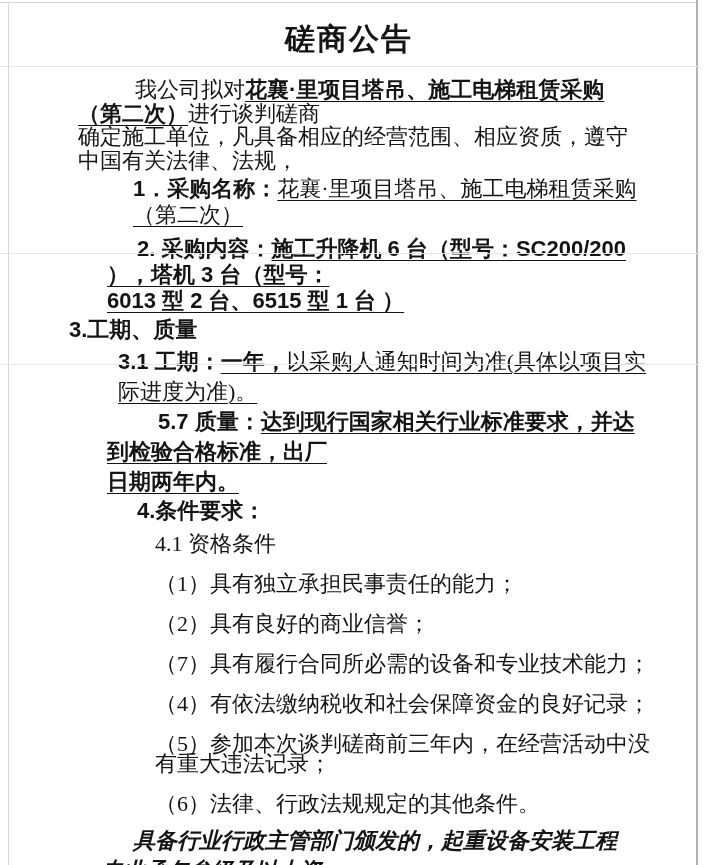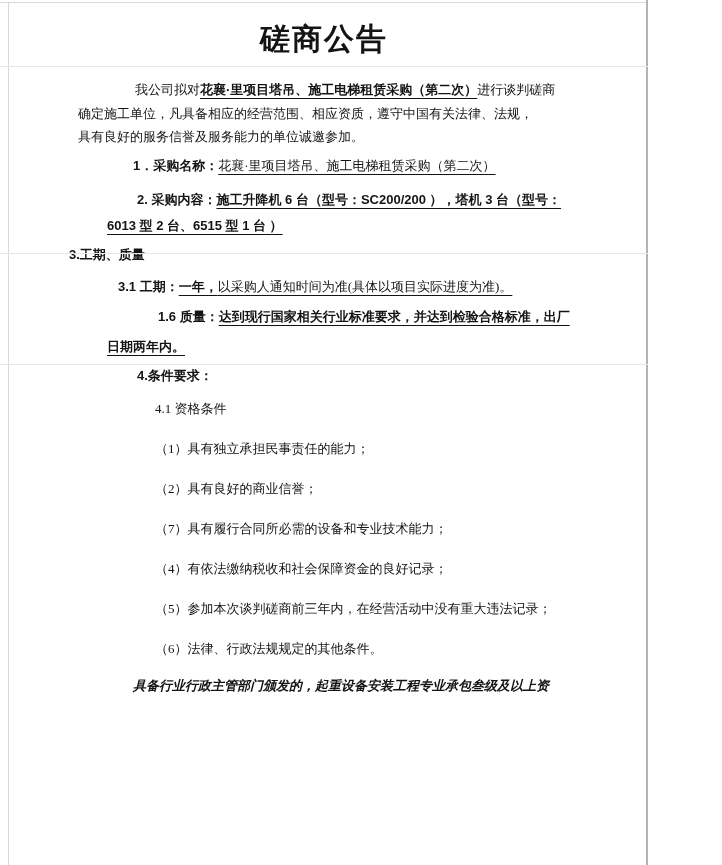--- a/index.html
+++ b/index.html
@@ -5,42 +5,42 @@
   html,body{
     margin:0;padding:0;
     width:722px;height:865px;
     overflow:hidden;
     background:#ffffff;
     font-family:"Liberation Serif","DejaVu Serif",serif;
     color:#141414;
   }
   .page{
     position:relative;
-    width:648px;height:865px;
+    width:698px;height:865px;
     overflow:hidden;
   }
   
   .edge{position:absolute;background:#d8d8d8;}
   .edge-top{top:2px;left:0;right:0;height:1px;}
   .edge-left{left:8px;top:2px;bottom:0;width:1px;}
   .edge-right{right:0;top:0;bottom:0;width:2px;background:#b3b3b3;}
   .seam{position:absolute;left:0;right:0;height:1px;background:#e6e6e6;}
   .seam-1{top:66px;}
   .seam-2{top:253px;}
   .seam-3{top:364px;}
 
   .title{
     padding-top:20px;
     text-align:center;
     font-size:30px;
     line-height:38px;
     font-weight:700;
     letter-spacing:2px;
   }
-  .para{margin:0;font-size:13px;}
+  .para{margin:0;font-size:22px;}
   .para .b{
     font-family:"Liberation Sans","DejaVu Sans",sans-serif;
     font-weight:700;
   }
   .para .u{
     text-decoration:underline;
     text-underline-offset:4px;
     text-decoration-thickness:1.4px;
   }
   
@@ -61,26 +61,26 @@
   <div class="edge edge-top"></div>
   <div class="edge edge-left"></div>
   <div class="edge edge-right"></div>
   <div class="seam seam-1"></div>
   <div class="seam seam-2"></div>
   <div class="seam seam-3"></div>
 
   <div class="title">磋商公告</div>
 
   <div>
-      <p class="para p1"><span class="">我公司拟对</span><span class="b u">花襄·里项目塔吊、施工电梯租赁采购（第二次）</span><span class="">进行谈判磋商</span><br><span class="">确定施工单位，凡具备相应的经营范围、相应资质，遵守中国有关法律、法规，</span><br><span class="">具有良好的服务信誉及服务能力的单位诚邀参加。</span></p>
+      <p class="para p1"><span class="">我公司拟对</span><span class="b u">花襄·里项目塔吊、施工电梯租赁采购（第二次）</span><span class="">进行谈判磋商</span><br><span class="">确定施工单位，凡具备相应的经营范围、相应资质，遵守中国有关法律、法规，</span><br></p>
       <p class="para item1"><span class="b ">1．采购名称：</span><span class="u">花襄·里项目塔吊、施工电梯租赁采购（第二次）</span></p>
       <p class="para item2"><span class="b ">2. 采购内容：</span><span class="b u">施工升降机 6 台（型号：SC200/200 ），塔机 3 台（型号：</span><br><span class="b u">6013 型 2 台、6515 型 1 台 ）</span></p>
       <p class="para h3"><span class="b ">3.工期、质量</span></p>
       <p class="para sub1"><span class="b ">3.1 工期：</span><span class="b u">一年，</span><span class="u">以采购人通知时间为准(具体以项目实际进度为准)。</span></p>
-      <p class="para sub2"><span class="b ">1.6 质量：</span><span class="b u">达到现行国家相关行业标准要求，并达到检验合格标准，出厂</span><br><span class="b u">日期两年内。</span></p>
+      <p class="para sub2"><span class="b ">5.7 质量：</span><span class="b u">达到现行国家相关行业标准要求，并达到检验合格标准，出厂</span><br><span class="b u">日期两年内。</span></p>
       <p class="para h4"><span class="b ">4.条件要求：</span></p>
       <p class="para list"><span class="">4.1 资格条件</span></p>
       <p class="para list"><span class="">（1）具有独立承担民事责任的能力；</span></p>
       <p class="para list"><span class="">（2）具有良好的商业信誉；</span></p>
       <p class="para list"><span class="">（7）具有履行合同所必需的设备和专业技术能力；</span></p>
       <p class="para list"><span class="">（4）有依法缴纳税收和社会保障资金的良好记录；</span></p>
       <p class="para list"><span class="">（5）参加本次谈判磋商前三年内，在经营活动中没有重大违法记录；</span></p>
       <p class="para list"><span class="">（6）法律、行政法规规定的其他条件。</span></p>
       <p class="para b42"><span class="b ">具备行业行政主管部门颁发的，起重设备安装工程专业承包叁级及以上资</span><br></p>
     </div>

